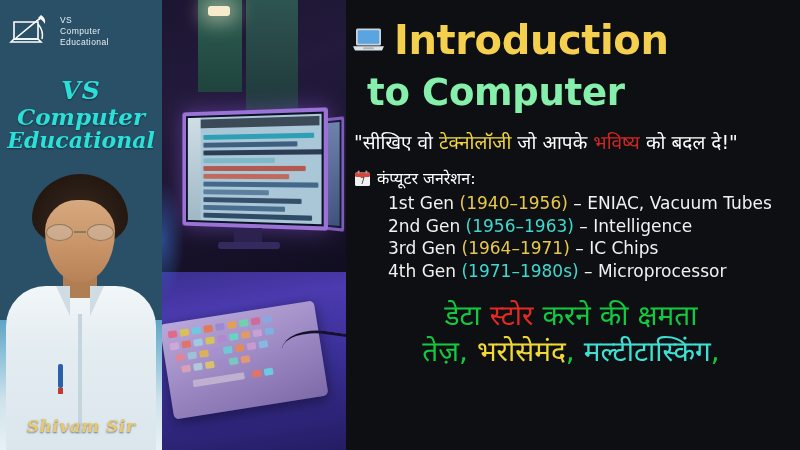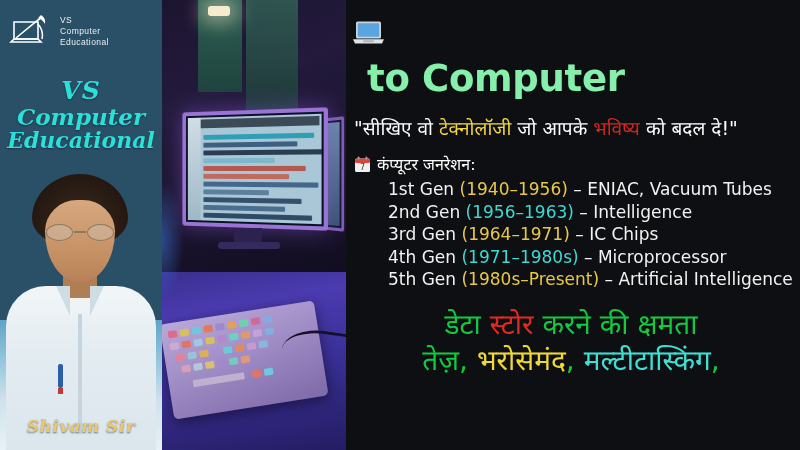--- a/index.html
+++ b/index.html
@@ -301,20 +301,21 @@
 
   <div class="content">
 
     <div class="title-line1">
       <svg class="laptop-emoji" viewBox="0 0 33 26">
         <rect x="4" y="1.5" width="25" height="17" rx="1.5" fill="#c9d3da"></rect>
         <rect x="5.8" y="3.2" width="21.4" height="13.6" rx="1" fill="#5aa4e0"></rect>
         <path d="M1 19.2 H32 L30 23.6 H3 Z" fill="#dde4e9"></path>
         <rect x="11" y="20.2" width="11" height="2" rx="1" fill="#aab6bf"></rect>
       </svg>
+      <div class="title-intro">Introduction</div>
     </div>
 
     <div class="title-line2">to Computer</div>
 
     <div class="tagline">
       <span>"सीखिए वो </span><span class="hl-yellow">टेक्नोलॉजी</span><span> जो आपके </span><span class="hl-red">भविष्य</span><span> को बदल दे!"</span>
     </div>
 
     <div class="gen-block">
       <div class="gen-head">
@@ -334,23 +335,20 @@
         </div>
         <div class="gen-item">
           <span>2nd Gen </span><span class="yr-c">(1956–1963)</span><span> – </span><span>Intelligence</span>
         </div>
         <div class="gen-item">
           <span>3rd Gen </span><span class="yr-y">(1964–1971)</span><span> – </span><span>IC Chips</span>
         </div>
         <div class="gen-item">
           <span>4th Gen </span><span class="yr-c">(1971–1980s)</span><span> – </span><span>Microprocessor</span>
         </div>
-        <div class="gen-item">
-          <span>5th Gen </span><span class="yr-y">(1980s–Present)</span><span> – </span><span>Artificial Intelligence</span>
-        </div>
       </div>
     </div>
 
     <div class="bottom-lines">
       <div class="bl">
         <span class="c-green">डेटा </span><span class="c-red">स्टोर</span><span class="c-green"> करने की क्षमता</span>
       </div>
       <div class="bl">
         <span class="c-green">तेज़</span><span class="c-green">,</span>
         <span class="c-yellow">भरोसेमंद</span><span class="c-green">,</span>

